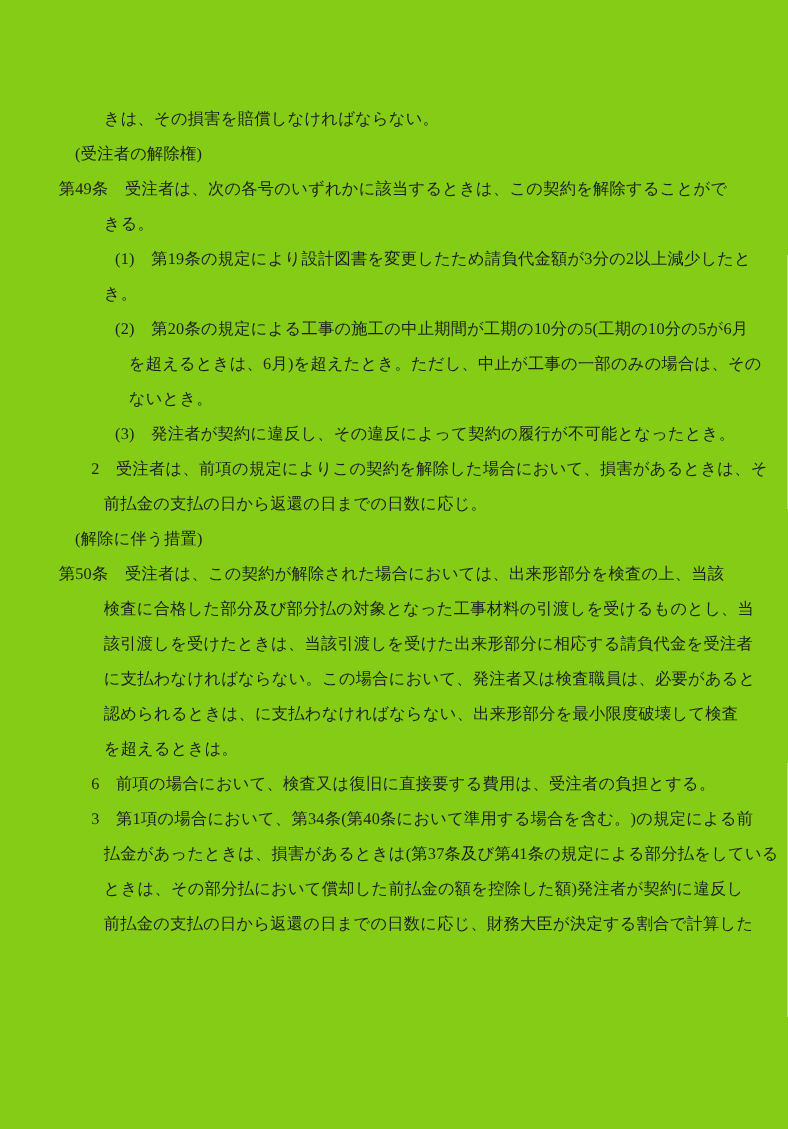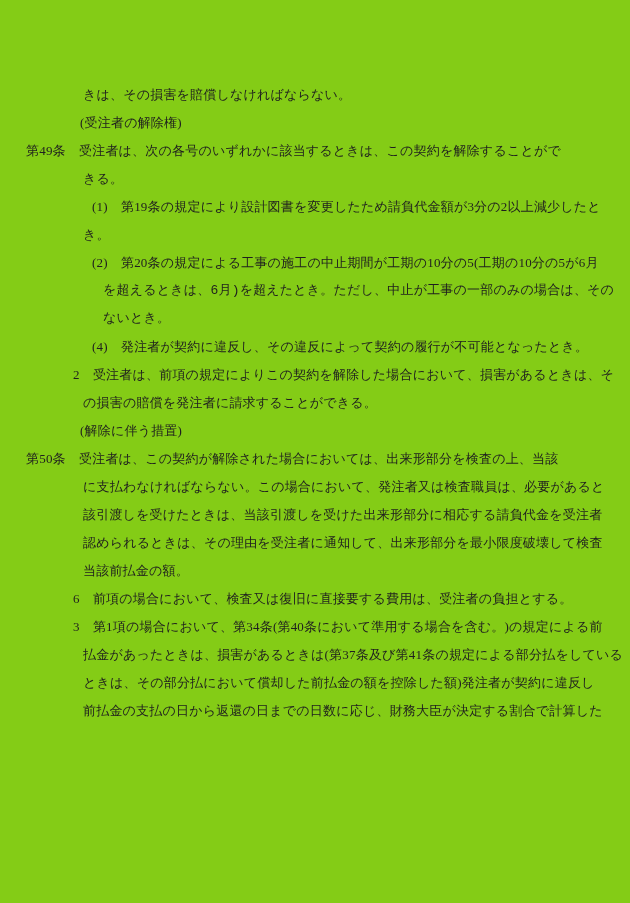--- a/index.html
+++ b/index.html
@@ -23,49 +23,50 @@
     color: #1f1f1f;
     font-size: 13px;
     line-height: 28px;
   }
   .doc-line {
     white-space: pre;
     letter-spacing: 0.2px;
     height: 28px;
   }
   
-  .lv-article            { margin-left: 26px; }
+  .lv-article            { margin-left: 47px; }
   .lv-paragraph          { margin-left: 73px; }
-  .lv-heading            { margin-left: 80px; }
+  .lv-heading            { margin-left: 60px; }
   .lv-continuation       { margin-left: 83px; }
   .lv-item               { margin-left: 92px; }
-  .lv-item-continuation  { margin-left: 103px; font-family: Liberation Mono, monospace; }
+  .lv-item-continuation  { margin-left: 103px; }
 </style>
 </head>
 <body>
 
 <div class="page">
   <div>
       <div class="doc-line lv-continuation">きは、その損害を賠償しなければならない。</div>
       <div class="doc-line lv-heading">(受注者の解除権)</div>
       <div class="doc-line lv-article">第49条　受注者は、次の各号のいずれかに該当するときは、この契約を解除することがで</div>
       <div class="doc-line lv-continuation">きる。</div>
       <div class="doc-line lv-item">(1)　第19条の規定により設計図書を変更したため請負代金額が3分の2以上減少したと</div>
       <div class="doc-line lv-continuation">き。</div>
       <div class="doc-line lv-item">(2)　第20条の規定による工事の施工の中止期間が工期の10分の5(工期の10分の5が6月</div>
       <div class="doc-line lv-item-continuation">を超えるときは、6月)を超えたとき。ただし、中止が工事の一部のみの場合は、その</div>
       <div class="doc-line lv-item-continuation">ないとき。</div>
-      <div class="doc-line lv-item">(4)　発注者が契約に違反し、その違反によって契約の履行が不可能となったとき。</div>
+      <div class="doc-line lv-item">(3)　発注者が契約に違反し、その違反によって契約の履行が不可能となったとき。</div>
       <div class="doc-line lv-paragraph">2　受注者は、前項の規定によりこの契約を解除した場合において、損害があるときは、そ</div>
-      <div class="doc-line lv-continuation">の損害の賠償を発注者に請求することができる。</div>
+      <div class="doc-line lv-continuation">前払金の支払の日から返還の日までの日数に応じ。</div>
       <div class="doc-line lv-heading">(解除に伴う措置)</div>
       <div class="doc-line lv-article">第50条　受注者は、この契約が解除された場合においては、出来形部分を検査の上、当該</div>
+      <div class="doc-line lv-continuation">検査に合格した部分及び部分払の対象となった工事材料の引渡しを受けるものとし、当</div>
+      <div class="doc-line lv-continuation">該引渡しを受けたときは、当該引渡しを受けた出来形部分に相応する請負代金を受注者</div>
       <div class="doc-line lv-continuation">に支払わなければならない。この場合において、発注者又は検査職員は、必要があると</div>
-      <div class="doc-line lv-continuation">該引渡しを受けたときは、当該引渡しを受けた出来形部分に相応する請負代金を受注者</div>
-      <div class="doc-line lv-continuation">認められるときは、その理由を受注者に通知して、出来形部分を最小限度破壊して検査</div>
-      <div class="doc-line lv-continuation">当該前払金の額。</div>
+      <div class="doc-line lv-continuation">認められるときは、に支払わなければならない、出来形部分を最小限度破壊して検査</div>
+      <div class="doc-line lv-continuation">を超えるときは。</div>
       <div class="doc-line lv-paragraph">6　前項の場合において、検査又は復旧に直接要する費用は、受注者の負担とする。</div>
       <div class="doc-line lv-paragraph">3　第1項の場合において、第34条(第40条において準用する場合を含む。)の規定による前</div>
       <div class="doc-line lv-continuation">払金があったときは、損害があるときは(第37条及び第41条の規定による部分払をしている</div>
       <div class="doc-line lv-continuation">ときは、その部分払において償却した前払金の額を控除した額)発注者が契約に違反し</div>
       <div class="doc-line lv-continuation">前払金の支払の日から返還の日までの日数に応じ、財務大臣が決定する割合で計算した</div>
     </div>
 </div>
 
 </body></html>

